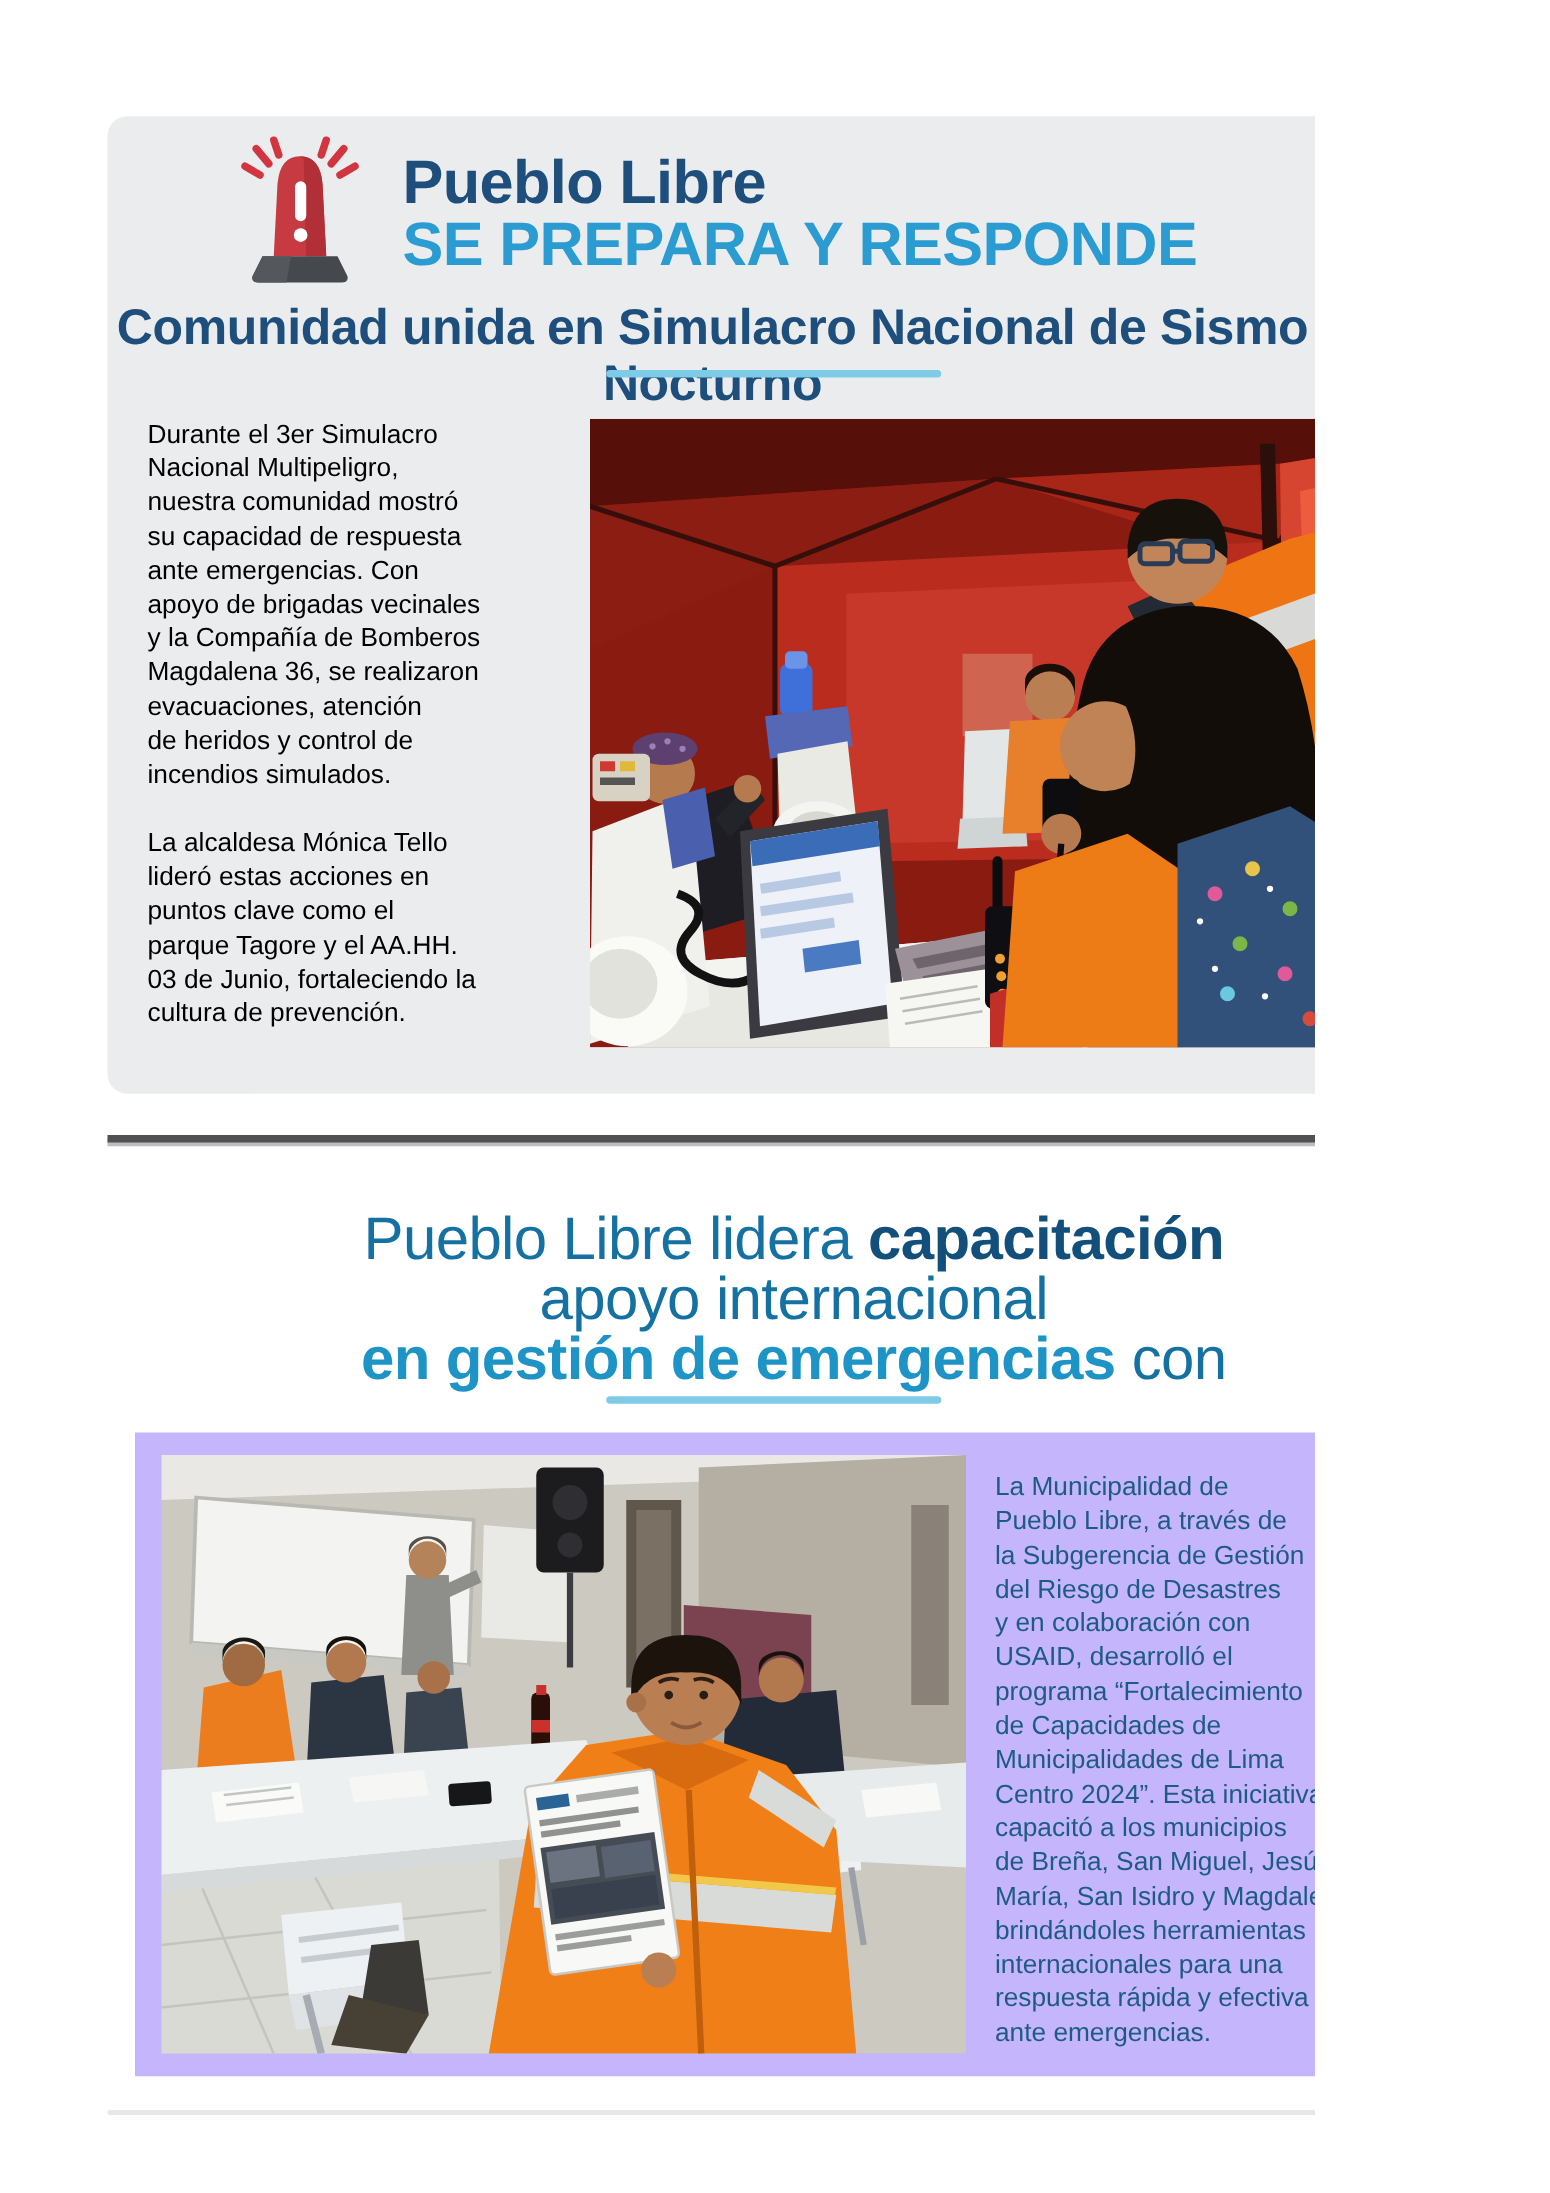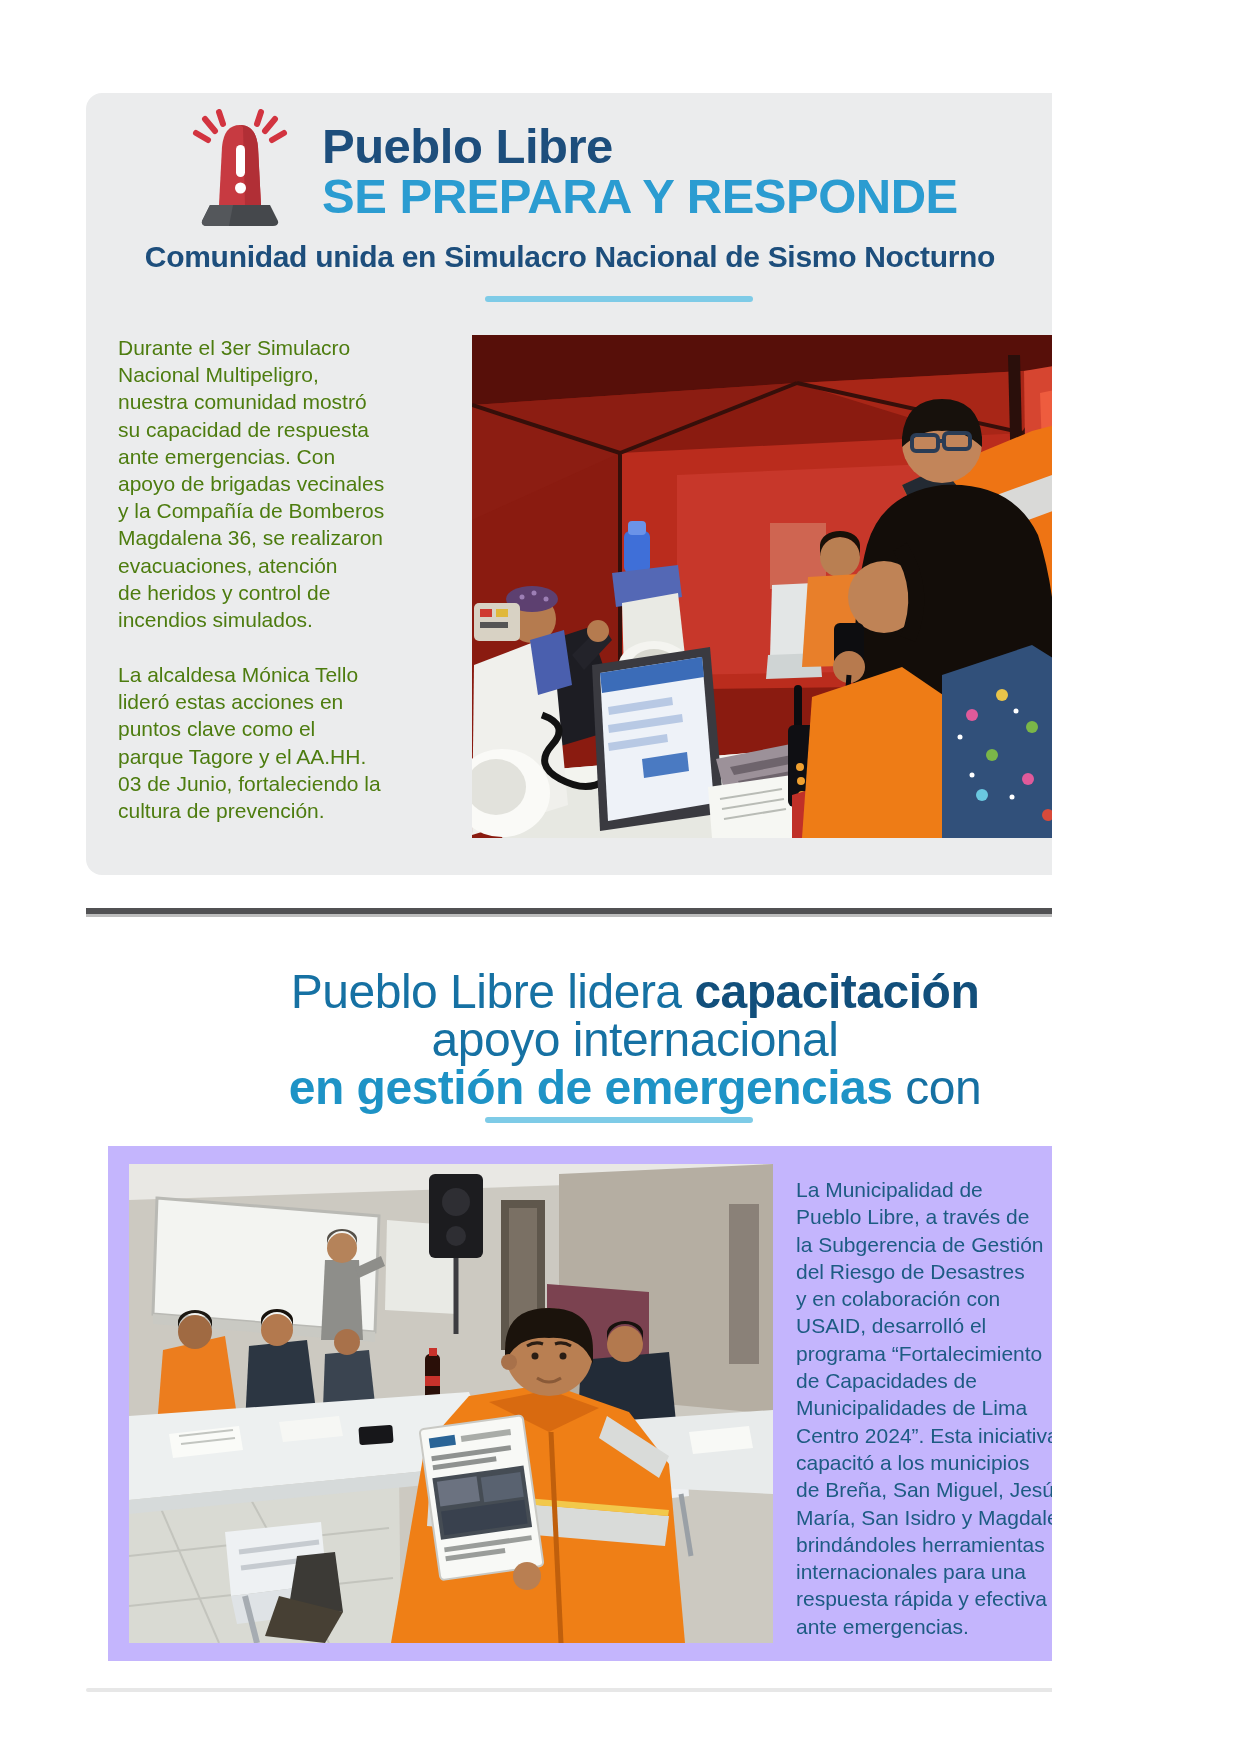--- a/index.html
+++ b/index.html
@@ -7,25 +7,25 @@
         font-family:"Liberation Sans",sans-serif;}
   
   .panel1{position:absolute;left:86px;top:93px;width:1066px;height:782px;
           background:#ebeced;border-radius:16px;}
   .siren{position:absolute;left:104px;top:16px;width:100px;height:118px;}
   .titleblock{position:absolute;left:236px;top:28px;line-height:50px;font-weight:bold;
               letter-spacing:-0.5px;white-space:nowrap;}
   .title1{font-size:49px;color:#1d4e7c;}
   .title2{font-size:49px;color:#2b9cd1;}
   .subtitle{position:absolute;left:0;top:147px;width:968px;text-align:center;
-            font-size:30px;font-weight:bold;color:#1d4e7c;letter-spacing:-0.3px;}
+            font-size:40px;font-weight:bold;color:#1d4e7c;letter-spacing:-0.3px;}
   .tealrule{position:absolute;background:#7ecbe7;border-radius:3px;height:6px;width:268px;}
   .rule1{left:399px;top:203px;}
   .body1{position:absolute;left:32px;width:370px;margin:0;font-size:21px;line-height:27.2px;
-         color:#4d7c0f;white-space:pre-line;}
+         color:#000000;white-space:pre-line;}
   .p1{top:241px;}
   .p2{top:568px;}
   .photo1{position:absolute;left:386px;top:242px;width:673px;height:503px;margin:0;overflow:hidden;}
   .photo1 svg,.photo2 svg{display:block;width:100%;height:100%;}
   
   .rule-dark{position:absolute;left:86px;top:908px;width:1066px;height:6px;background:#515153;
              box-shadow:0 3px 0 #bdbdbd;}
   
   .heading2{position:absolute;left:86px;top:952px;width:1066px;margin:16px;text-align:center;
             font-size:48px;line-height:48px;font-weight:normal;letter-spacing:-0.5px;white-space:nowrap;}

